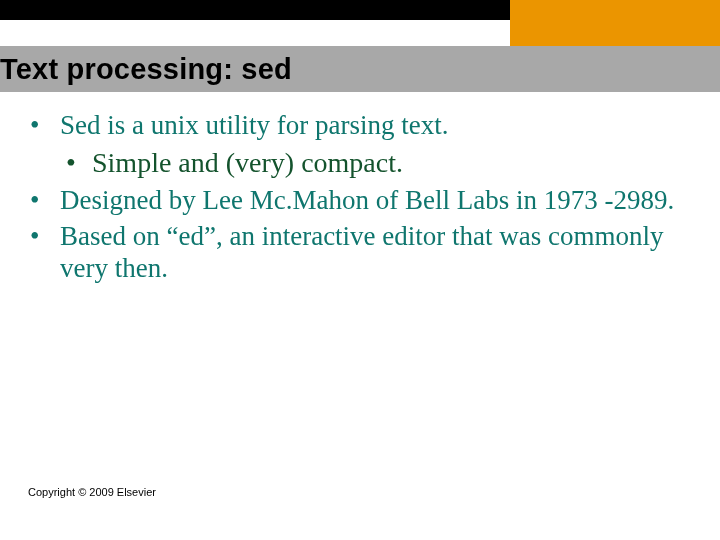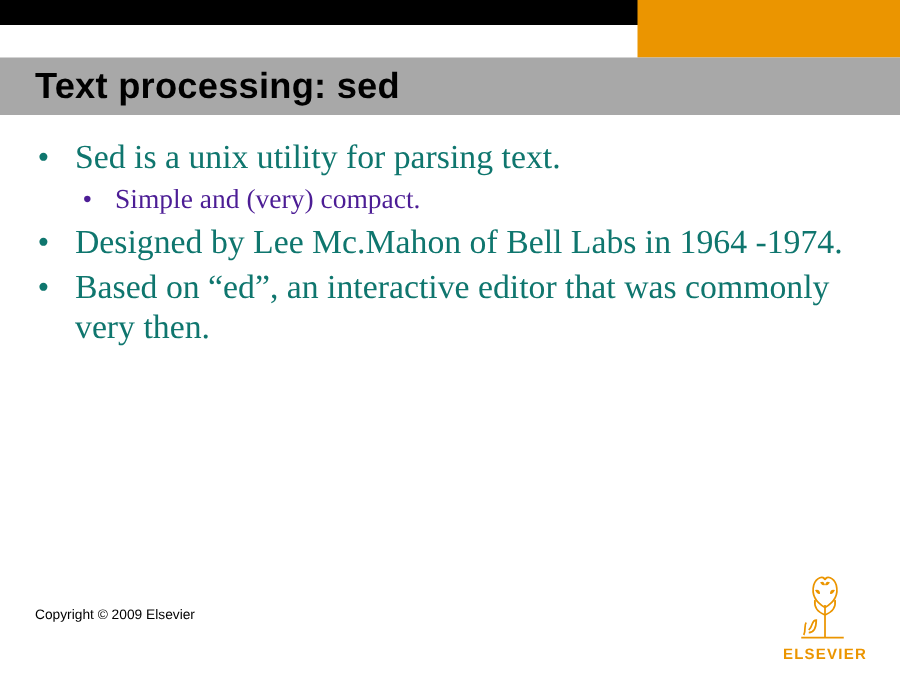--- a/index.html
+++ b/index.html
@@ -1,27 +1,27 @@
 <!DOCTYPE html>
 <html><head>
 <meta charset="utf-8">
 <style>
   * { margin: 0; padding: 0; box-sizing: border-box; }
   html, body { width: 720px; height: 540px; overflow: hidden; background: #fff; font-family: Arial, Helvetica, sans-serif; }
   .slide { width: 720px; height: 540px; position: relative; background: #fff; }
   .black-bar { position: absolute; top: 0; left: 0; width: 720px; height: 20px; background: #000; }
   .orange-box { position: absolute; top: 0; right: 0; width: 210px; height: 46px; background: #eb9500; }
-  .title-bar { position: absolute; top: 46px; left: 0; width: 720px; height: 46px; background: #a8a8a8; display: flex; align-items: center; padding-left: 28px; }
+  .title-bar { position: absolute; top: 46px; left: 0; width: 720px; height: 46px; background: #a8a8a8; display: flex; align-items: center; }
   .title-bar span { font-size: 29px; font-weight: bold; color: #000; letter-spacing: 0.2px; }
   .content { position: absolute; top: 110px; left: 30px; width: 660px; }
   ul.outer { list-style: none; }
   ul.outer > li { font-family: "Times New Roman", Times, serif; font-size: 27px; color: #0f766e; line-height: 1.18; margin-bottom: 4px; display: flex; }
   ul.outer > li::before { content: "•"; min-width: 24px; margin-right: 6px; }
   ul.inner { list-style: none; margin-left: 36px; margin-top: 2px; margin-bottom: 6px; }
-  ul.inner > li { font-family: "Times New Roman", Times, serif; font-size: 22px; color: #4c1d95; line-height: 1.2; display: flex; margin-bottom: 2px; }
+  ul.inner > li { font-family: "Times New Roman", Times, serif; font-size: 28px; color: #14532d; line-height: 1.2; display: flex; margin-bottom: 2px; }
   ul.inner > li::before { content: "•"; min-width: 22px; margin-right: 4px; }
   .copyright { position: absolute; left: 28px; bottom: 42px; font-family: Liberation Sans, sans-serif; font-size: 11px; color: #000; }
   .logo { position: absolute; right: 18px; bottom: 10px; width: 84px; text-align: center; }
   .logo .tree-box { width: 74px; height: 58px; margin: 0 auto 4px auto; position: relative; }
   .logo .elsevier-text { font-family: Arial, Helvetica, sans-serif; font-size: 12px; letter-spacing: 1px; color: #eb9500; font-weight: 600; }
   .logo svg { width: 74px; height: 58px; }
 </style>
 </head>
 <body>
 
@@ -39,44 +39,23 @@
           <span>Sed is a unix utility for parsing text.</span>
         </li>
     </ul>
     <ul class="inner">
       <li>
           <span>Simple and (very) compact.</span>
         </li>
     </ul>
     <ul class="outer">
       <li>
-          <span>Designed by Lee Mc.Mahon of Bell Labs in 1964 -1974.</span>
+          <span>Designed by Lee Mc.Mahon of Bell Labs in 1973 -2989.</span>
         </li>
       <li>
           <span>Based on “ed”, an interactive editor that was commonly very then.</span>
         </li>
     </ul>
   </div>
 
   <div class="copyright">Copyright © 2009 Elsevier</div>
 
-  <div class="logo">
-    <div class="tree-box">
-      <svg viewBox="0 0 74 58">
-        <g fill="none" stroke="#eb9500" stroke-width="1.4">
-          <path d="M37 56 L37 30"></path>
-          <path d="M37 32 C30 28 26 22 28 14 C30 8 36 6 37 10"></path>
-          <path d="M37 32 C44 28 48 22 46 14 C44 8 38 6 37 10"></path>
-          <path d="M37 38 C32 36 28 32 29 26"></path>
-          <path d="M37 38 C42 36 46 32 45 26"></path>
-          <path d="M29 18 Q33 17 33 21 Q31 22 29 18 Z" fill="#eb9500" stroke="none"></path>
-          <path d="M45 18 Q41 17 41 21 Q43 22 45 18 Z" fill="#eb9500" stroke="none"></path>
-          <path d="M33 12 Q36 10 37 14 Q35 15 33 12 Z" fill="#eb9500" stroke="none"></path>
-          <path d="M41 12 Q38 10 37 14 Q39 15 41 12 Z" fill="#eb9500" stroke="none"></path>
-          <path d="M24 50 C28 46 26 42 30 42 C30 48 28 52 24 52"></path>
-          <path d="M20 54 C22 50 20 46 22 44"></path>
-          <path d="M18 56 L52 56"></path>
-        </g>
-      </svg>
-    </div>
-    <div class="elsevier-text">ELSEVIER</div>
-  </div>
 </div>
 
 </body></html>

